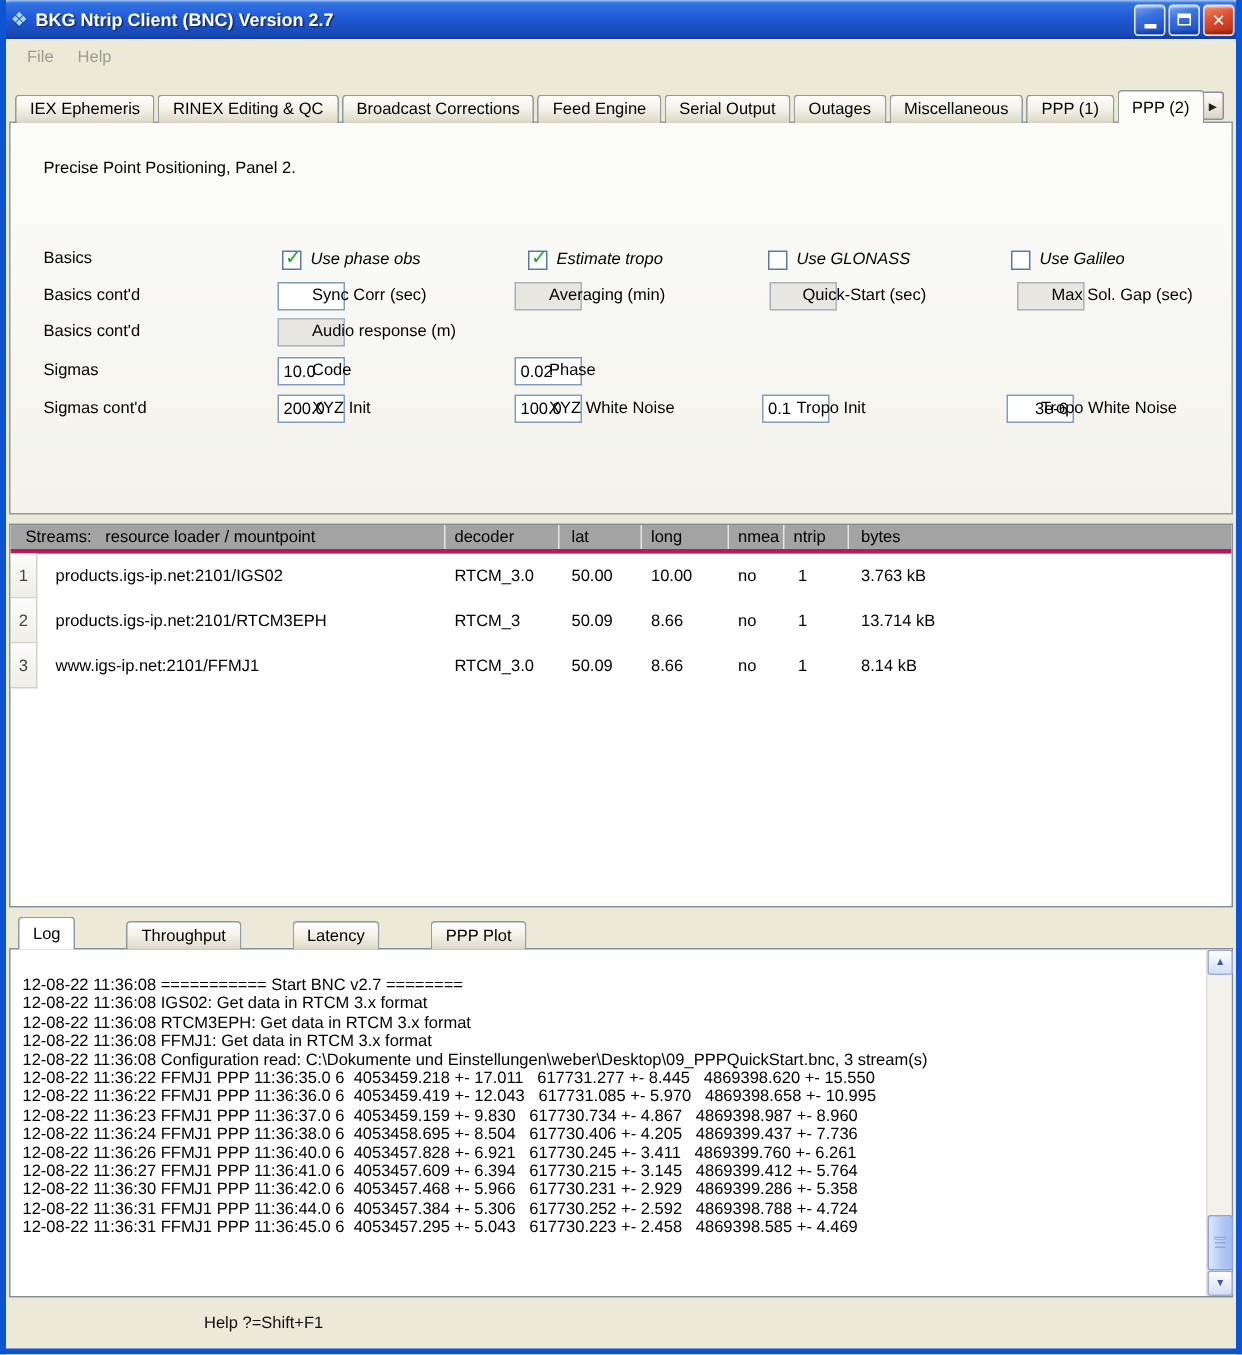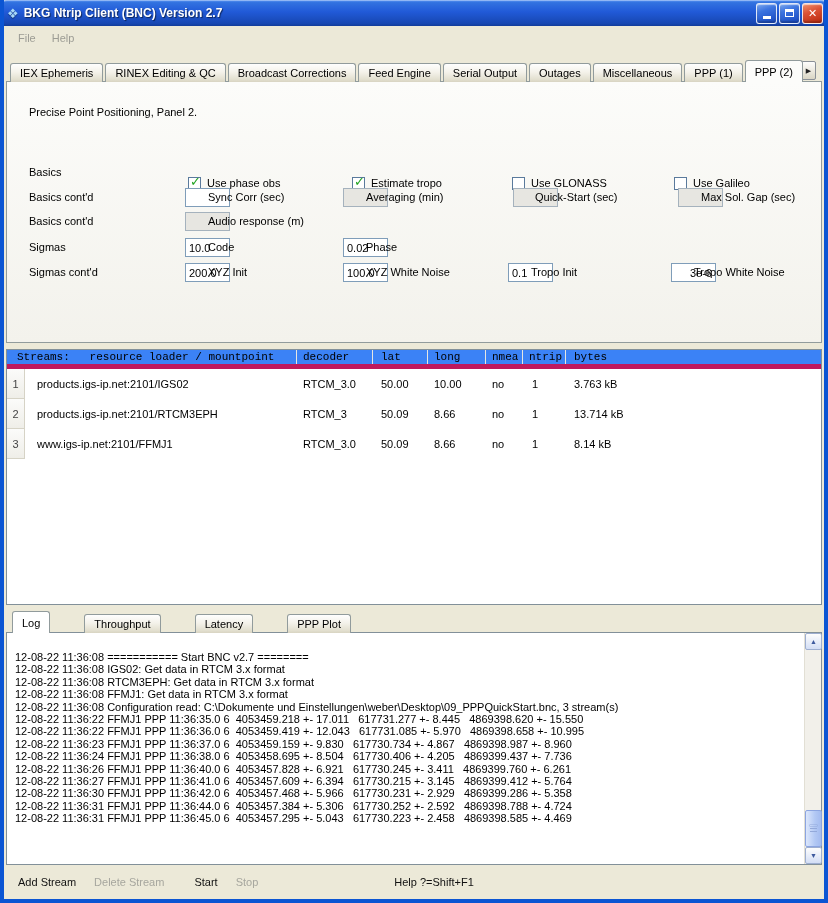--- a/index.html
+++ b/index.html
@@ -68,30 +68,30 @@
     position:absolute; top:0; height:19px; border:1px solid #7f9db9; background:#fff;
     font:11px "Liberation Sans","DejaVu Sans",sans-serif; padding:0 3px;margin-left:32px;
   }
   .xp-input[disabled] { background:#e7e6e1; border-color:#a5b2bd; color:#555; }
   .xp-button {
     position:absolute; top:0; height:19px; min-width:22px;
     border:1px solid #5f7c9c; border-radius:3px;
     background:linear-gradient(#fefefe,#f0efe9 60%,#dcd9c8);
     font:11px "Liberation Sans","DejaVu Sans",sans-serif; padding:0 3px;
   }
-  .cbblock { position:absolute; top:11px; display:flex; align-items:center; gap:6px; height:18px; }
+  .cbblock { position:absolute; top:1px; display:flex; align-items:center; gap:6px; height:18px;font-style:italic; }
   .checkbox { width:13px; height:13px; background:#fff; border:1px solid #5a7a9c; position:relative; flex:none; }
   .checkbox[data-checked="true"]::before {
     content:"✓"; position:absolute; left:1px; top:-4px;
     font-size:13px; font-weight:bold; color:#23a423;
   }
 
   
   .streams { height:256px; margin:6px 2px 0; border:1px solid #829099; background:#fff; overflow:hidden; }
-  .s-header { display:flex; height:19px; background:#3b82f6; border-bottom:5px solid #be185d; align-items:stretch;font-family:Liberation Mono, monospace; }
+  .s-header { display:flex; height:19px; background:#a3a3a3; border-bottom:3px solid #be185d; align-items:stretch; }
   .hcell { padding-left:6px; border-right:1px solid #e6e6e2; display:flex; align-items:center; white-space:pre; overflow:hidden; }
   .hcell.h0 { width:290px; padding-left:10px; }
   .hcell.h1 { width:76px; }
   .hcell.h2 { width:55px; padding-left:8px; }
   .hcell.h3 { width:58px; }
   .hcell.h4 { width:37px; }
   .hcell.h5 { width:43px; }
   .hcell.h6 { flex:1; border-right:none; padding-left:8px; }
   .stream-row { display:flex; height:30px; }
   .cell { display:flex; align-items:center; padding-left:6px; white-space:nowrap; overflow:hidden; }
@@ -310,22 +310,16 @@
           <span>▲</span>
         </div>
       <div class="sb-thumb"></div>
       <div class="sb-btn sb-down">
           <span>▼</span>
         </div>
     </div>
   </div>
 
   <div class="toolbar">
-    <span style="display:flex;align-items:center;">
-        <span class="tb-btn">Add Stream</span>
-        <span class="tb-btn disabled">Delete Stream</span>
-        <span class="tb-btn gap">Start</span>
-        <span class="tb-btn disabled">Stop</span>
-      </span>
     <span class="help-label">Help ?=Shift+F1</span>
   </div>
 
 </div>
 
 </body></html>

